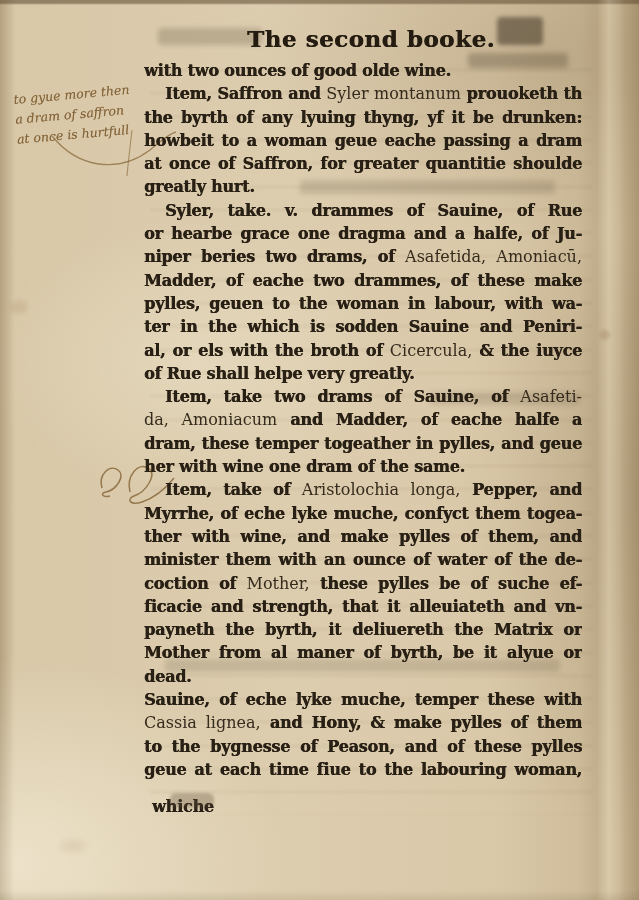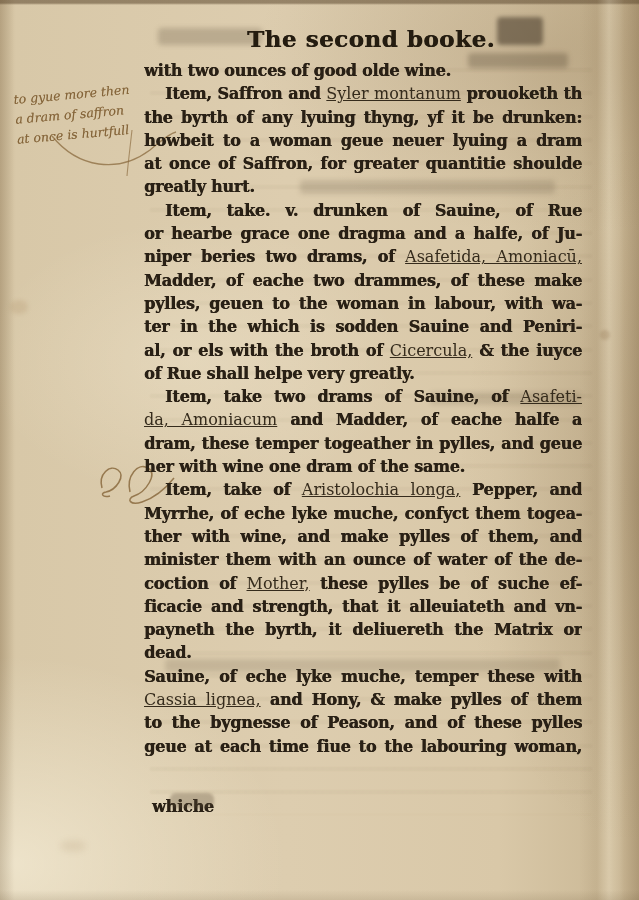--- a/index.html
+++ b/index.html
@@ -38,21 +38,21 @@
     text-align:center;font-size:23px;font-weight:bold;color:#241c10;
     text-shadow:.5px 0 0 #241c10; letter-spacing:.5px;
   }
 
   .column{position:absolute;left:144px;top:59px;width:438px;color:#292015;font-size:16px;}
   .line{height:23.3px;line-height:23.3px;text-align:justify;text-align-last:justify;
     white-space:nowrap;overflow:hidden;}
   .line.nojust{text-align-last:left;}
   .line.indent{padding-left:21px;}
   .seg-bl{font-weight:bold;text-shadow:.45px 0 0 currentColor;letter-spacing:-.2px;}
-  .seg-ro{font-weight:normal;color:#352b1c;letter-spacing:0;text-decoration:underline;}
+  .seg-ro{font-weight:normal;color:#352b1c;letter-spacing:0;}
 
   .catchword-row{position:absolute;left:152px;top:797px;width:438px;
     color:#292015;font-size:16px;}
   .catchword-row .seg-bl{font-weight:bold;}
 
   .margin-note{
     position:absolute;left:15px;top:82px;width:180px;
     transform:rotate(-5deg);
     font-style:italic;font-size:12.5px;line-height:20px;color:#85653a;
     text-shadow:0 0 .6px rgba(133,101,58,.6);
@@ -106,42 +106,43 @@
 
   <svg class="flourish" width="84" height="52" viewBox="0 0 84 52">
     <path d="M6,30 C 2,16 14,6 22,12 C 30,18 20,32 10,34 C 4,35 6,40 14,38" fill="none" stroke="#8a6a3e" stroke-width="1.5" opacity="0.85"></path>
     <path d="M34,34 C 30,18 42,4 52,10 C 62,16 50,34 38,38 C 30,41 34,48 46,44 C 58,40 70,30 78,20" fill="none" stroke="#8a6a3e" stroke-width="1.5" opacity="0.85"></path>
   </svg>
 
   <div class="column" id="column" style="color: rgb(41, 32, 21);">
       <div class="line nojust"><span class="seg-bl">with two ounces of good olde wine.</span></div>
       <div class="line indent"><span class="seg-bl">Item, Saffron and </span><span class="seg-ro">Syler montanum</span><span class="seg-bl"> prouoketh th</span></div>
       <div class="line"><span class="seg-bl">the byrth of any lyuing thyng, yf it be drunken:</span></div>
-      <div class="line"><span class="seg-bl">howbeit to a woman geue neuer lyuing a dram</span></div>
+      <div class="line"><span class="seg-bl">howbeit to a woman geue eache passing a dram</span></div>
       <div class="line"><span class="seg-bl">at once of Saffron, for greater quantitie shoulde</span></div>
       <div class="line nojust"><span class="seg-bl">greatly hurt.</span></div>
-      <div class="line indent"><span class="seg-bl">Item, take. v. drunken of Sauine, of Rue</span></div>
+      <div class="line indent"><span class="seg-bl">Syler, take. v. drammes of Sauine, of Rue</span></div>
       <div class="line"><span class="seg-bl">or hearbe grace one dragma and a halfe, of Ju-</span></div>
       <div class="line"><span class="seg-bl">niper beries two drams, of </span><span class="seg-ro">Asafetida, Amoniacū,</span></div>
       <div class="line"><span class="seg-bl">Madder, of eache two drammes, of these make</span></div>
       <div class="line"><span class="seg-bl">pylles, geuen to the woman in labour, with wa-</span></div>
       <div class="line"><span class="seg-bl">ter in the which is sodden Sauine and Peniri-</span></div>
       <div class="line"><span class="seg-bl">al, or els with the broth of </span><span class="seg-ro">Cicercula,</span><span class="seg-bl"> &amp; the iuyce</span></div>
       <div class="line nojust"><span class="seg-bl">of Rue shall helpe very greatly.</span></div>
       <div class="line indent"><span class="seg-bl">Item, take two drams of Sauine, of </span><span class="seg-ro">Asafeti-</span></div>
       <div class="line"><span class="seg-ro">da, Amoniacum</span><span class="seg-bl"> and Madder, of eache halfe a</span></div>
       <div class="line"><span class="seg-bl">dram, these temper togeather in pylles, and geue</span></div>
       <div class="line nojust"><span class="seg-bl">her with wine one dram of the same.</span></div>
       <div class="line indent"><span class="seg-bl">Item, take of </span><span class="seg-ro">Aristolochia longa,</span><span class="seg-bl"> Pepper, and</span></div>
       <div class="line"><span class="seg-bl">Myrrhe, of eche lyke muche, confyct them togea-</span></div>
       <div class="line"><span class="seg-bl">ther with wine, and make pylles of them, and</span></div>
       <div class="line"><span class="seg-bl">minister them with an ounce of water of the de-</span></div>
       <div class="line"><span class="seg-bl">coction of </span><span class="seg-ro">Mother,</span><span class="seg-bl"> these pylles be of suche ef-</span></div>
       <div class="line"><span class="seg-bl">ficacie and strength, that it alleuiateth and vn-</span></div>
       <div class="line"><span class="seg-bl">payneth the byrth, it deliuereth the Matrix or</span></div>
+      <div class="line"><span class="seg-bl">Mother from al maner of byrth, be it alyue or</span></div>
       <div class="line nojust"><span class="seg-bl">dead.</span></div>
       <div class="line"><span class="seg-bl">Sauine, of eche lyke muche, temper these with</span></div>
       <div class="line"><span class="seg-ro">Cassia lignea,</span><span class="seg-bl"> and Hony, &amp; make pylles of them</span></div>
       <div class="line"><span class="seg-bl">to the bygnesse of Peason, and of these pylles</span></div>
       <div class="line"><span class="seg-bl">geue at each time fiue to the labouring woman,</span></div>
     </div>
 
   <div class="catchword-row">
     <span class="seg-bl">whiche</span>
   </div>

